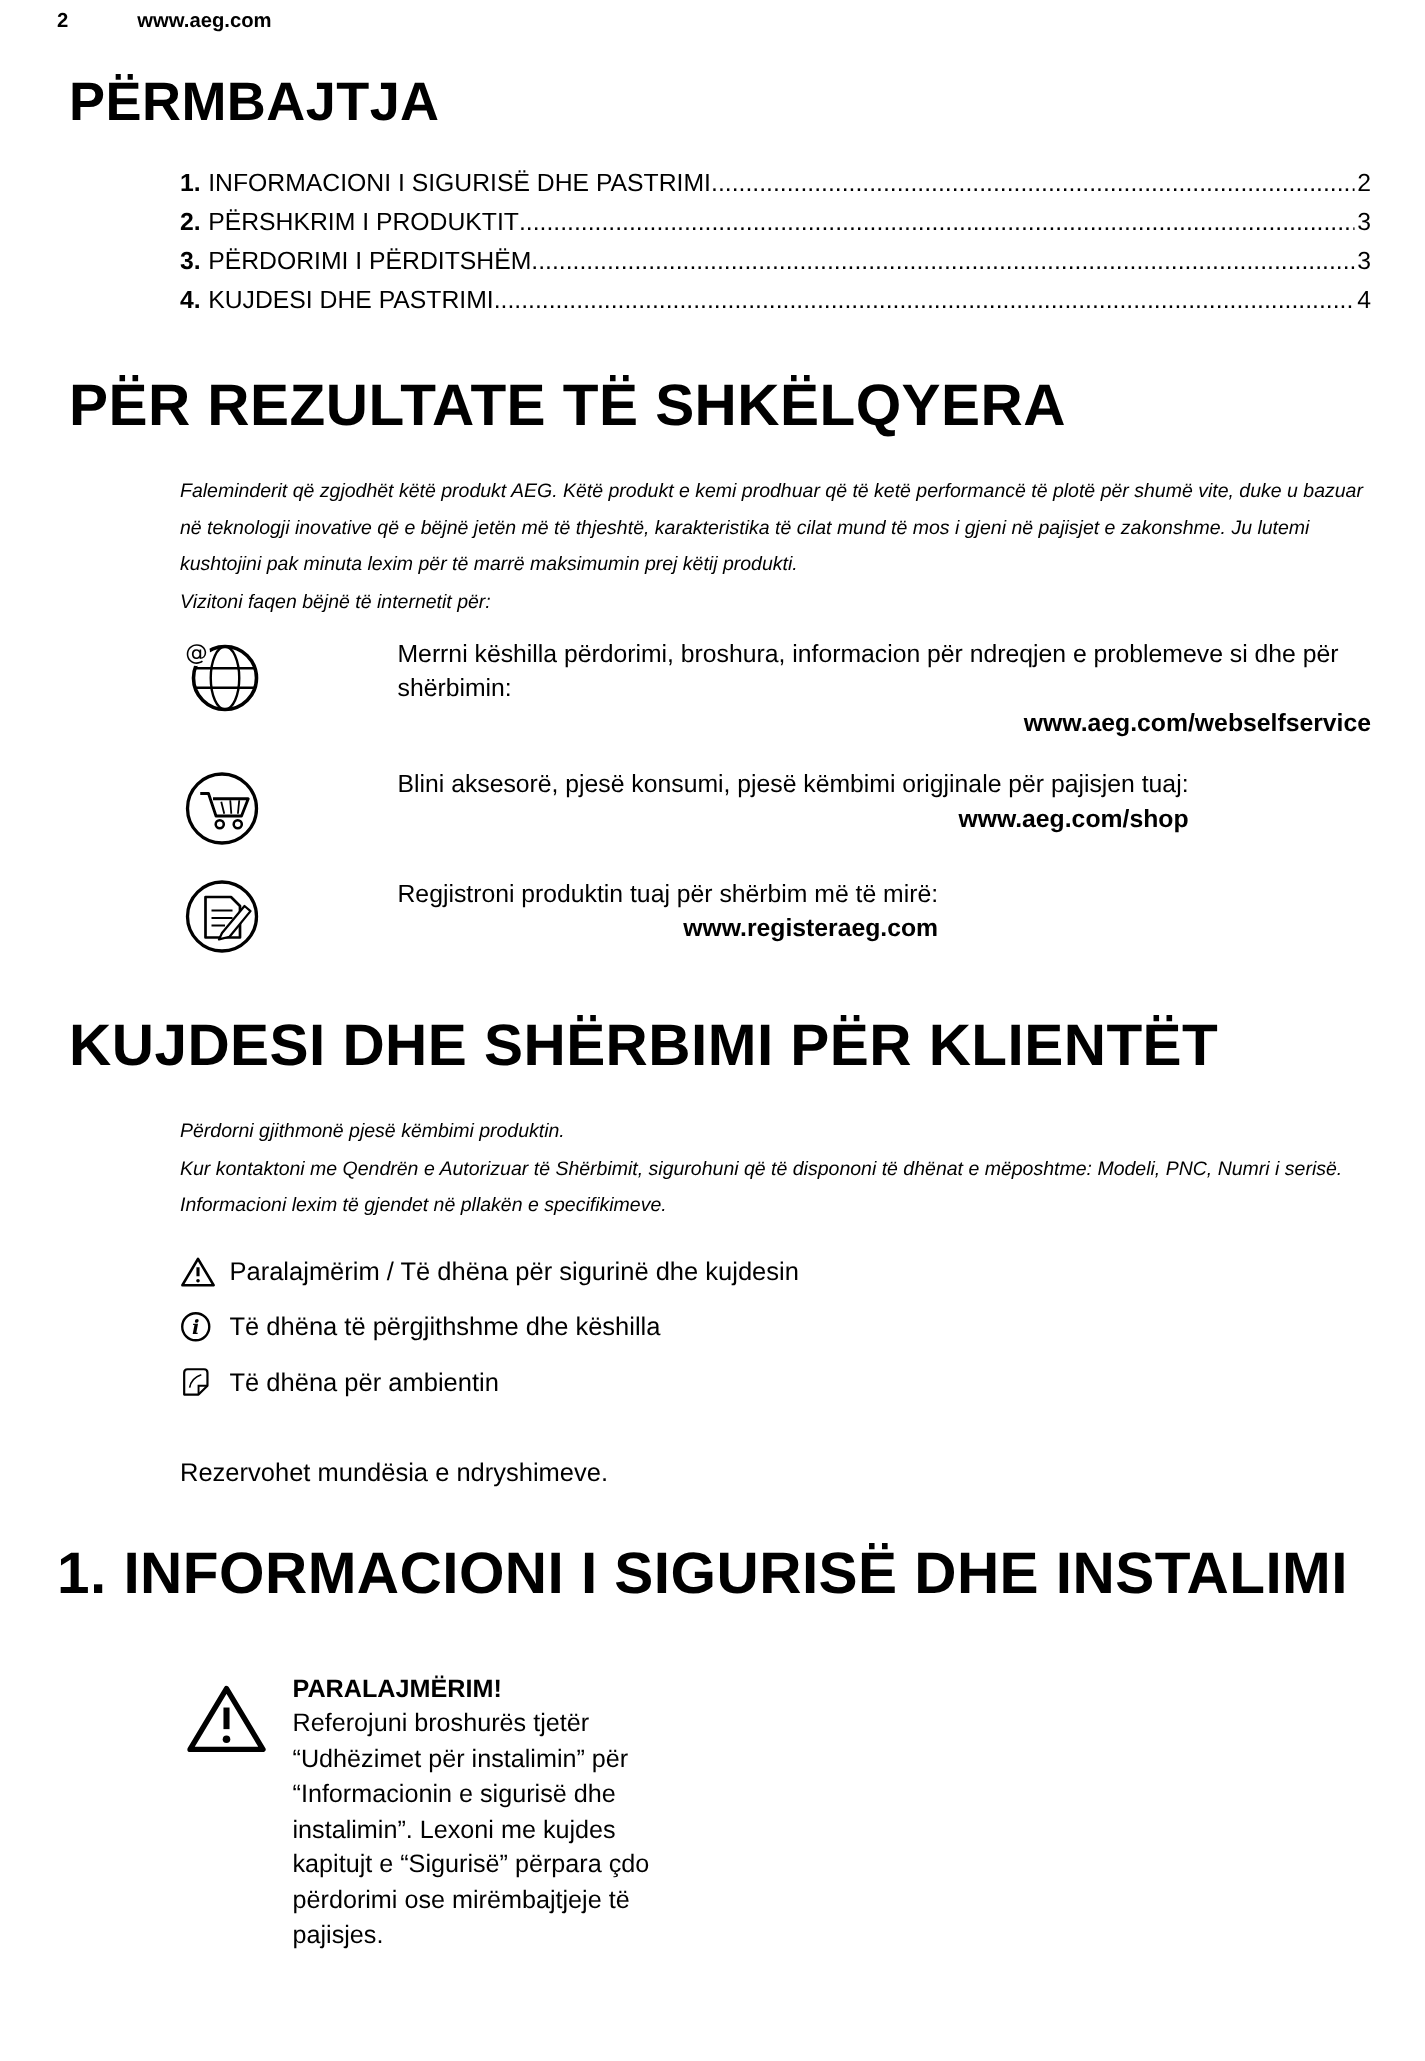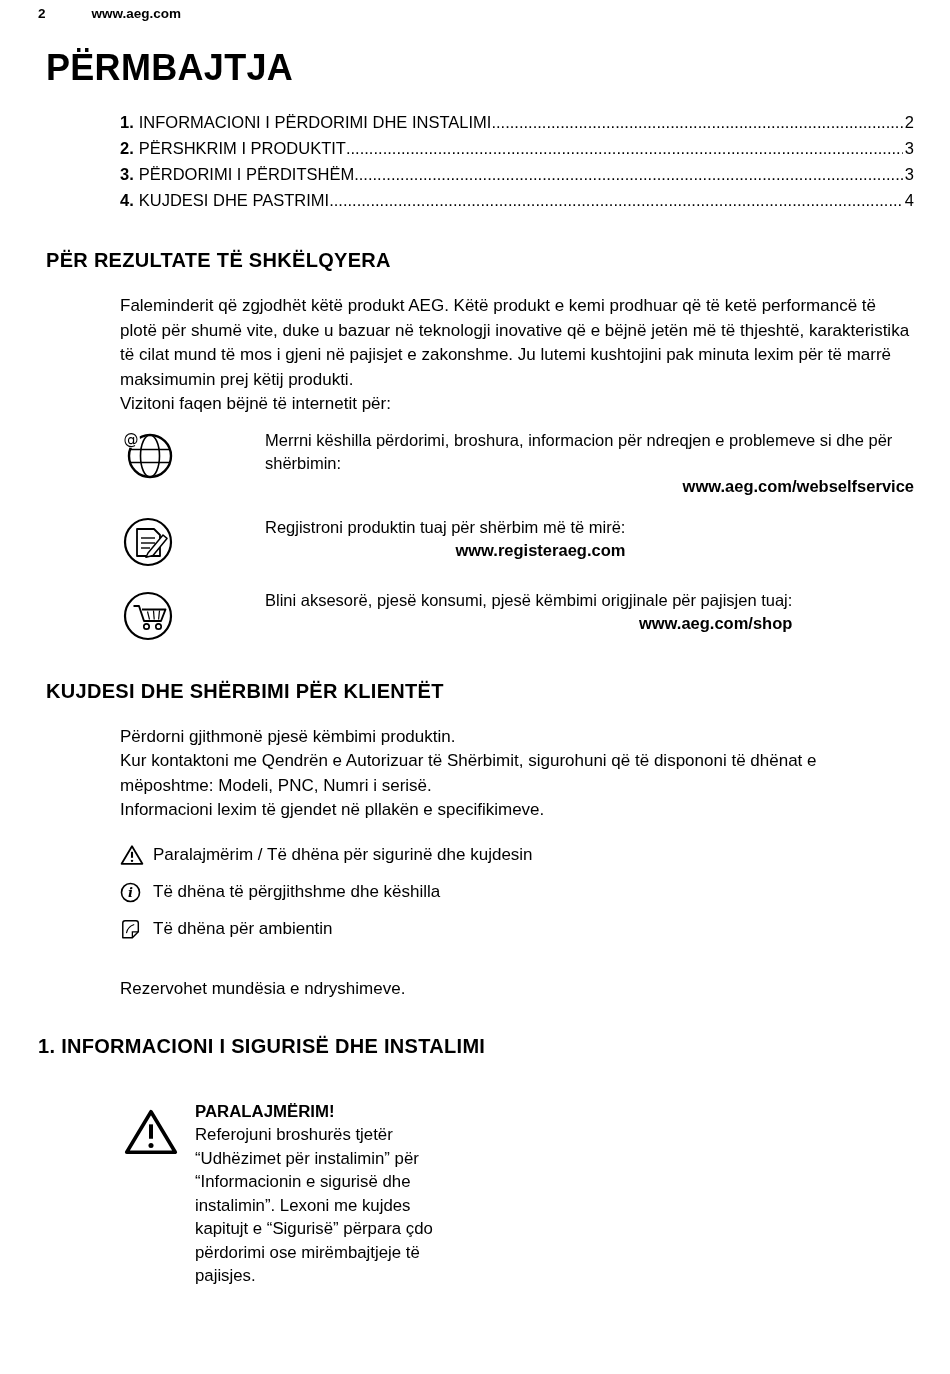--- a/index.html
+++ b/index.html
@@ -24,58 +24,59 @@
   .page-header .site { margin-left: 46px; }
 
   h1, h2 { margin: 0; }
   .h-main {
     font-size: 36px;
     font-weight: bold;
     margin: 26px 0 20px 8px;
     letter-spacing: 0.3px;
   }
   .h-sec {
-    font-size: 20px;
+    font-size: 39px;
     font-weight: bold;
     margin: 36px 0 22px 8px;
     letter-spacing: 0.3px;
   }
   .h-sec.no-indent { margin-left: 0; }
 
   .toc { margin-left: 82px; font-size: 16.5px; }
   .toc-row { display: flex; align-items: baseline; line-height: 26px; }
   .toc-num { font-weight: bold; margin-right: 5px; }
   .toc-dots { flex: 1; overflow: hidden; white-space: nowrap; }
   .toc-dots::after {
     content: "..........................................................................................................................................................";
   }
   .toc-page { margin-left: 2px; }
 
   .body-block {
     margin-left: 82px;
     max-width: 796px;
-    font-size: 17px;
+    font-size: 13px;
     line-height: 24.5px;
+    font-style: italic;
   }
   .body-block p { margin: 0; }
 
   .link-row { display: flex; margin-left: 82px; margin-top: 16px; align-items: flex-start; }
   .link-row.first { margin-top: 10px; }
   .link-icon { flex: 0 0 57px; height: 57px; }
   .link-text {
     margin-left: 88px;
     max-width: 655px;
     font-size: 16.5px;
     line-height: 23px;
     padding-top: 2px;
   }
   .link-url { font-weight: bold; display: block; text-align: right; }
 
   .legend { margin-left: 82px; margin-top: 20px; }
-  .legend-row { display: flex; align-items: center; margin-top: 13px; font-size: 17px; line-height: 24px; }
+  .legend-row { display: flex; align-items: flex-start; margin-top: 13px; font-size: 17px; line-height: 24px; }
   .legend-icon { flex: 0 0 26px; margin-right: 7px; padding-top: 1px; }
 
   .note { margin-left: 82px; margin-top: 38px; font-size: 17px; }
 
   .warn-block { display: flex; margin-left: 86px; margin-top: 42px; align-items: flex-start; }
   .warn-icon { flex: 0 0 54px; padding-top: 8px; }
   .warn-text {
     margin-left: 17px;
     max-width: 268px;
     font-size: 16.8px;
@@ -93,21 +94,21 @@
   <div class="page-header">
     <span>2</span>
     <span class="site">www.aeg.com</span>
   </div>
 
   <h1 class="h-main">PËRMBAJTJA</h1>
 
   <nav class="toc">
     <div class="toc-row">
       <span class="toc-num">1.</span>
-      <span class="toc-label">INFORMACIONI I PËRDORIMI DHE INSTALIMI</span>
+      <span class="toc-label">INFORMACIONI I SIGURISË DHE PASTRIMI</span>
       <span class="toc-dots"></span>
       <span class="toc-page">2</span>
     </div>
     <div class="toc-row">
       <span class="toc-num">2.</span>
       <span class="toc-label">PËRSHKRIM I PRODUKTIT</span>
       <span class="toc-dots"></span>
       <span class="toc-page">3</span>
     </div>
     <div class="toc-row">
@@ -138,37 +139,20 @@
         <ellipse cx="30" cy="29" rx="9.5" ry="21" fill="none" stroke="#000" stroke-width="1.6"></ellipse>
         <line x1="9.8" y1="22.5" x2="50.2" y2="22.5" stroke="#000" stroke-width="1.6"></line>
         <line x1="9.8" y1="35.5" x2="50.2" y2="35.5" stroke="#000" stroke-width="1.6"></line>
         <circle cx="11" cy="12" r="9" fill="#fff"></circle>
         <text x="11" y="17" font-size="15" text-anchor="middle" font-family="DejaVu Sans, sans-serif">@</text>
       </svg>
     </span>
     <span class="link-text">
       <span>Merrni këshilla përdorimi, broshura, informacion për ndreqjen e problemeve si dhe për shërbimin:</span>
       <span class="link-url">www.aeg.com/webselfservice</span>
-    </span>
-  </div>
-
-  <div class="link-row">
-    <span class="link-icon">
-      <svg width="57" height="57" viewBox="0 0 57 57">
-        <circle cx="28" cy="28" r="23" fill="none" stroke="#000" stroke-width="2.2"></circle>
-        <path d="M17 15 h17 l6 6 v21 h-23 z" fill="#fff" stroke="#000" stroke-width="1.8" stroke-linejoin="round"></path>
-        <line x1="21" y1="24" x2="35" y2="24" stroke="#000" stroke-width="1.4"></line>
-        <line x1="21" y1="29" x2="35" y2="29" stroke="#000" stroke-width="1.4"></line>
-        <line x1="21" y1="34" x2="30" y2="34" stroke="#000" stroke-width="1.4"></line>
-        <path d="M28 39 L43 21 l4 3.4 L33 41.5 l-7 1.8 z" fill="#fff" stroke="#000" stroke-width="1.5" stroke-linejoin="round"></path>
-      </svg>
-    </span>
-    <span class="link-text">
-      <span>Regjistroni produktin tuaj për shërbim më të mirë:</span>
-      <span class="link-url">www.registeraeg.com</span>
     </span>
   </div>
 
   <div class="link-row">
     <span class="link-icon">
       <svg width="57" height="57" viewBox="0 0 57 57">
         <circle cx="28" cy="29" r="23" fill="none" stroke="#000" stroke-width="2.2"></circle>
         <path d="M13.5 19 h5.5 l5 15 h17 l4.5 -11.5 H22" fill="none" stroke="#000" stroke-width="1.9" stroke-linejoin="round"></path>
         <line x1="27.5" y1="24.5" x2="29.5" y2="32.5" stroke="#000" stroke-width="1.2"></line>
         <line x1="33.5" y1="23.5" x2="34.2" y2="32.5" stroke="#000" stroke-width="1.2"></line>
@@ -176,20 +160,37 @@
         <circle cx="26.5" cy="39.5" r="2.7" fill="none" stroke="#000" stroke-width="1.7"></circle>
         <circle cx="38.5" cy="39.5" r="2.7" fill="none" stroke="#000" stroke-width="1.7"></circle>
       </svg>
     </span>
     <span class="link-text">
       <span>Blini aksesorë, pjesë konsumi, pjesë këmbimi origjinale për pajisjen tuaj:</span>
       <span class="link-url">www.aeg.com/shop</span>
     </span>
   </div>
 
+  <div class="link-row">
+    <span class="link-icon">
+      <svg width="57" height="57" viewBox="0 0 57 57">
+        <circle cx="28" cy="28" r="23" fill="none" stroke="#000" stroke-width="2.2"></circle>
+        <path d="M17 15 h17 l6 6 v21 h-23 z" fill="#fff" stroke="#000" stroke-width="1.8" stroke-linejoin="round"></path>
+        <line x1="21" y1="24" x2="35" y2="24" stroke="#000" stroke-width="1.4"></line>
+        <line x1="21" y1="29" x2="35" y2="29" stroke="#000" stroke-width="1.4"></line>
+        <line x1="21" y1="34" x2="30" y2="34" stroke="#000" stroke-width="1.4"></line>
+        <path d="M28 39 L43 21 l4 3.4 L33 41.5 l-7 1.8 z" fill="#fff" stroke="#000" stroke-width="1.5" stroke-linejoin="round"></path>
+      </svg>
+    </span>
+    <span class="link-text">
+      <span>Regjistroni produktin tuaj për shërbim më të mirë:</span>
+      <span class="link-url">www.registeraeg.com</span>
+    </span>
+  </div>
+
   <h2 class="h-sec">KUJDESI DHE SHËRBIMI PËR KLIENTËT</h2>
 
   <div class="body-block">
     <p>Përdorni gjithmonë pjesë këmbimi produktin.</p>
     <p>Kur kontaktoni me Qendrën e Autorizuar të Shërbimit, sigurohuni që të dispononi të dhënat e mëposhtme: Modeli, PNC, Numri i serisë.</p>
     <p>Informacioni lexim të gjendet në pllakën e specifikimeve.</p>
   </div>
 
   <div class="legend">
     <div class="legend-row">

